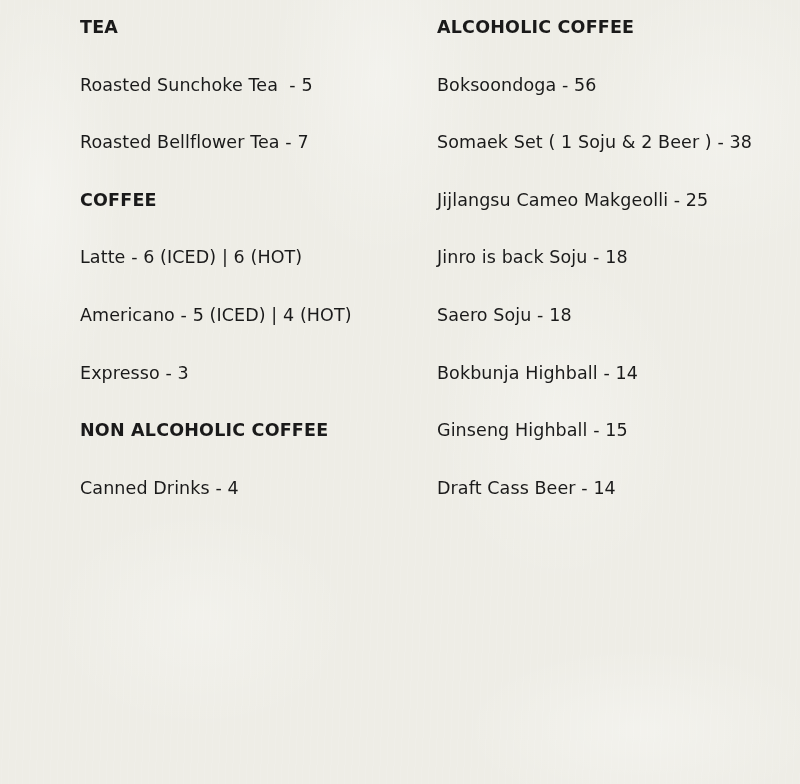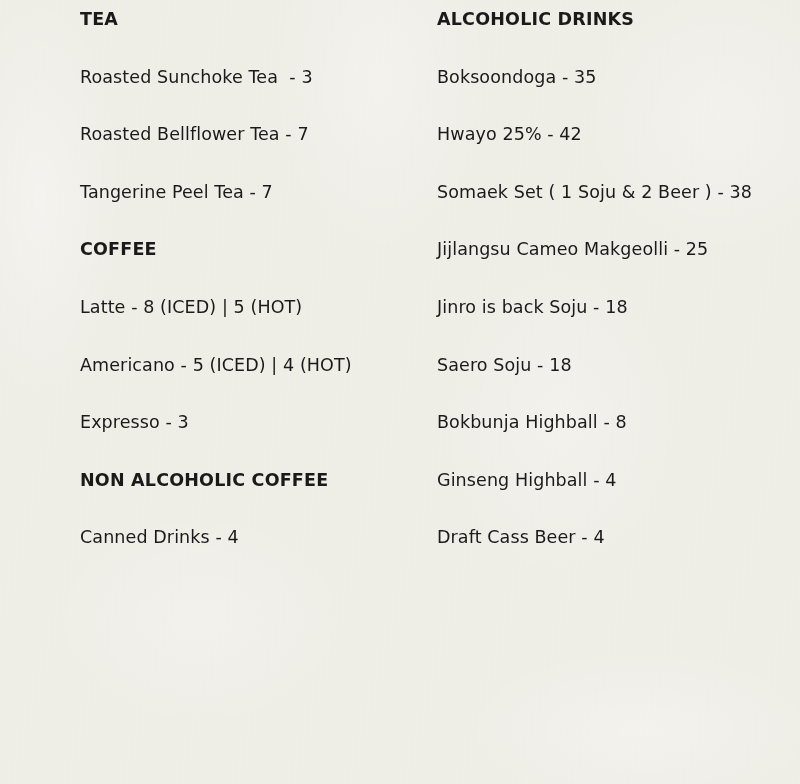--- a/index.html
+++ b/index.html
@@ -18,21 +18,21 @@
         radial-gradient(ellipse 200px 200px at 720px 120px, rgba(255,255,255,0.28), transparent 70%),
         radial-gradient(ellipse 180px 240px at 560px 420px, rgba(255,255,255,0.25), transparent 70%),
         radial-gradient(ellipse 220px 160px at 200px 620px, rgba(255,255,255,0.25), transparent 70%),
         radial-gradient(ellipse 260px 120px at 640px 730px, rgba(255,255,255,0.30), transparent 70%),
         repeating-linear-gradient(92deg, rgba(255,255,255,0.08) 0px, rgba(255,255,255,0.08) 1px, transparent 1px, transparent 7px);
       font-family: "DejaVu Sans", "Liberation Sans", sans-serif;
       color: #1a1a1a;
     }
     .column {
       position: absolute;
-      top: 8px;
+      top: 16px;
     }
     .col-left { left: 80px; }
     .col-right { left: 437px; }
     .line {
       height: 57.6px;
       line-height: 22px;
       font-size: 17.5px;
       white-space: pre;
       letter-spacing: 0.1px;
     }
@@ -40,37 +40,35 @@
       font-weight: bold;
       letter-spacing: 0.2px;
     }
     .line span { display: inline-block; }
   </style>
 </head>
 <body>
 
 <div class="column col-left">
   <div class="line heading"><span>TEA</span></div>
-  <div class="line"><span>Roasted Sunchoke Tea  - 3</span></div>
+  <div class="line"><span>Roasted Sunchoke Tea  - 5</span></div>
   <div class="line"><span>Roasted Bellflower Tea - 7</span></div>
-  <div class="line"><span>Tangerine Peel Tea - 7</span></div>
 
   <div class="line heading"><span>COFFEE</span></div>
-  <div class="line"><span>Latte - 8 (ICED) | 5 (HOT)</span></div>
+  <div class="line"><span>Latte - 6 (ICED) | 6 (HOT)</span></div>
   <div class="line"><span>Americano - 5 (ICED) | 4 (HOT)</span></div>
   <div class="line"><span>Expresso - 3</span></div>
 
   <div class="line heading"><span>NON ALCOHOLIC COFFEE</span></div>
   <div class="line"><span>Canned Drinks - 4</span></div>
 </div>
 
 <div class="column col-right">
-  <div class="line heading"><span>ALCOHOLIC DRINKS</span></div>
-  <div class="line"><span>Boksoondoga - 35</span></div>
-  <div class="line"><span>Hwayo 25% - 42</span></div>
+  <div class="line heading"><span>ALCOHOLIC COFFEE</span></div>
+  <div class="line"><span>Boksoondoga - 56</span></div>
   <div class="line"><span>Somaek Set ( 1 Soju &amp; 2 Beer ) - 38</span></div>
   <div class="line"><span>Jijlangsu Cameo Makgeolli - 25</span></div>
   <div class="line"><span>Jinro is back Soju - 18</span></div>
   <div class="line"><span>Saero Soju - 18</span></div>
-  <div class="line"><span>Bokbunja Highball - 8</span></div>
-  <div class="line"><span>Ginseng Highball - 4</span></div>
-  <div class="line"><span>Draft Cass Beer - 4</span></div>
+  <div class="line"><span>Bokbunja Highball - 14</span></div>
+  <div class="line"><span>Ginseng Highball - 15</span></div>
+  <div class="line"><span>Draft Cass Beer - 14</span></div>
 </div>
 
 </body></html>

